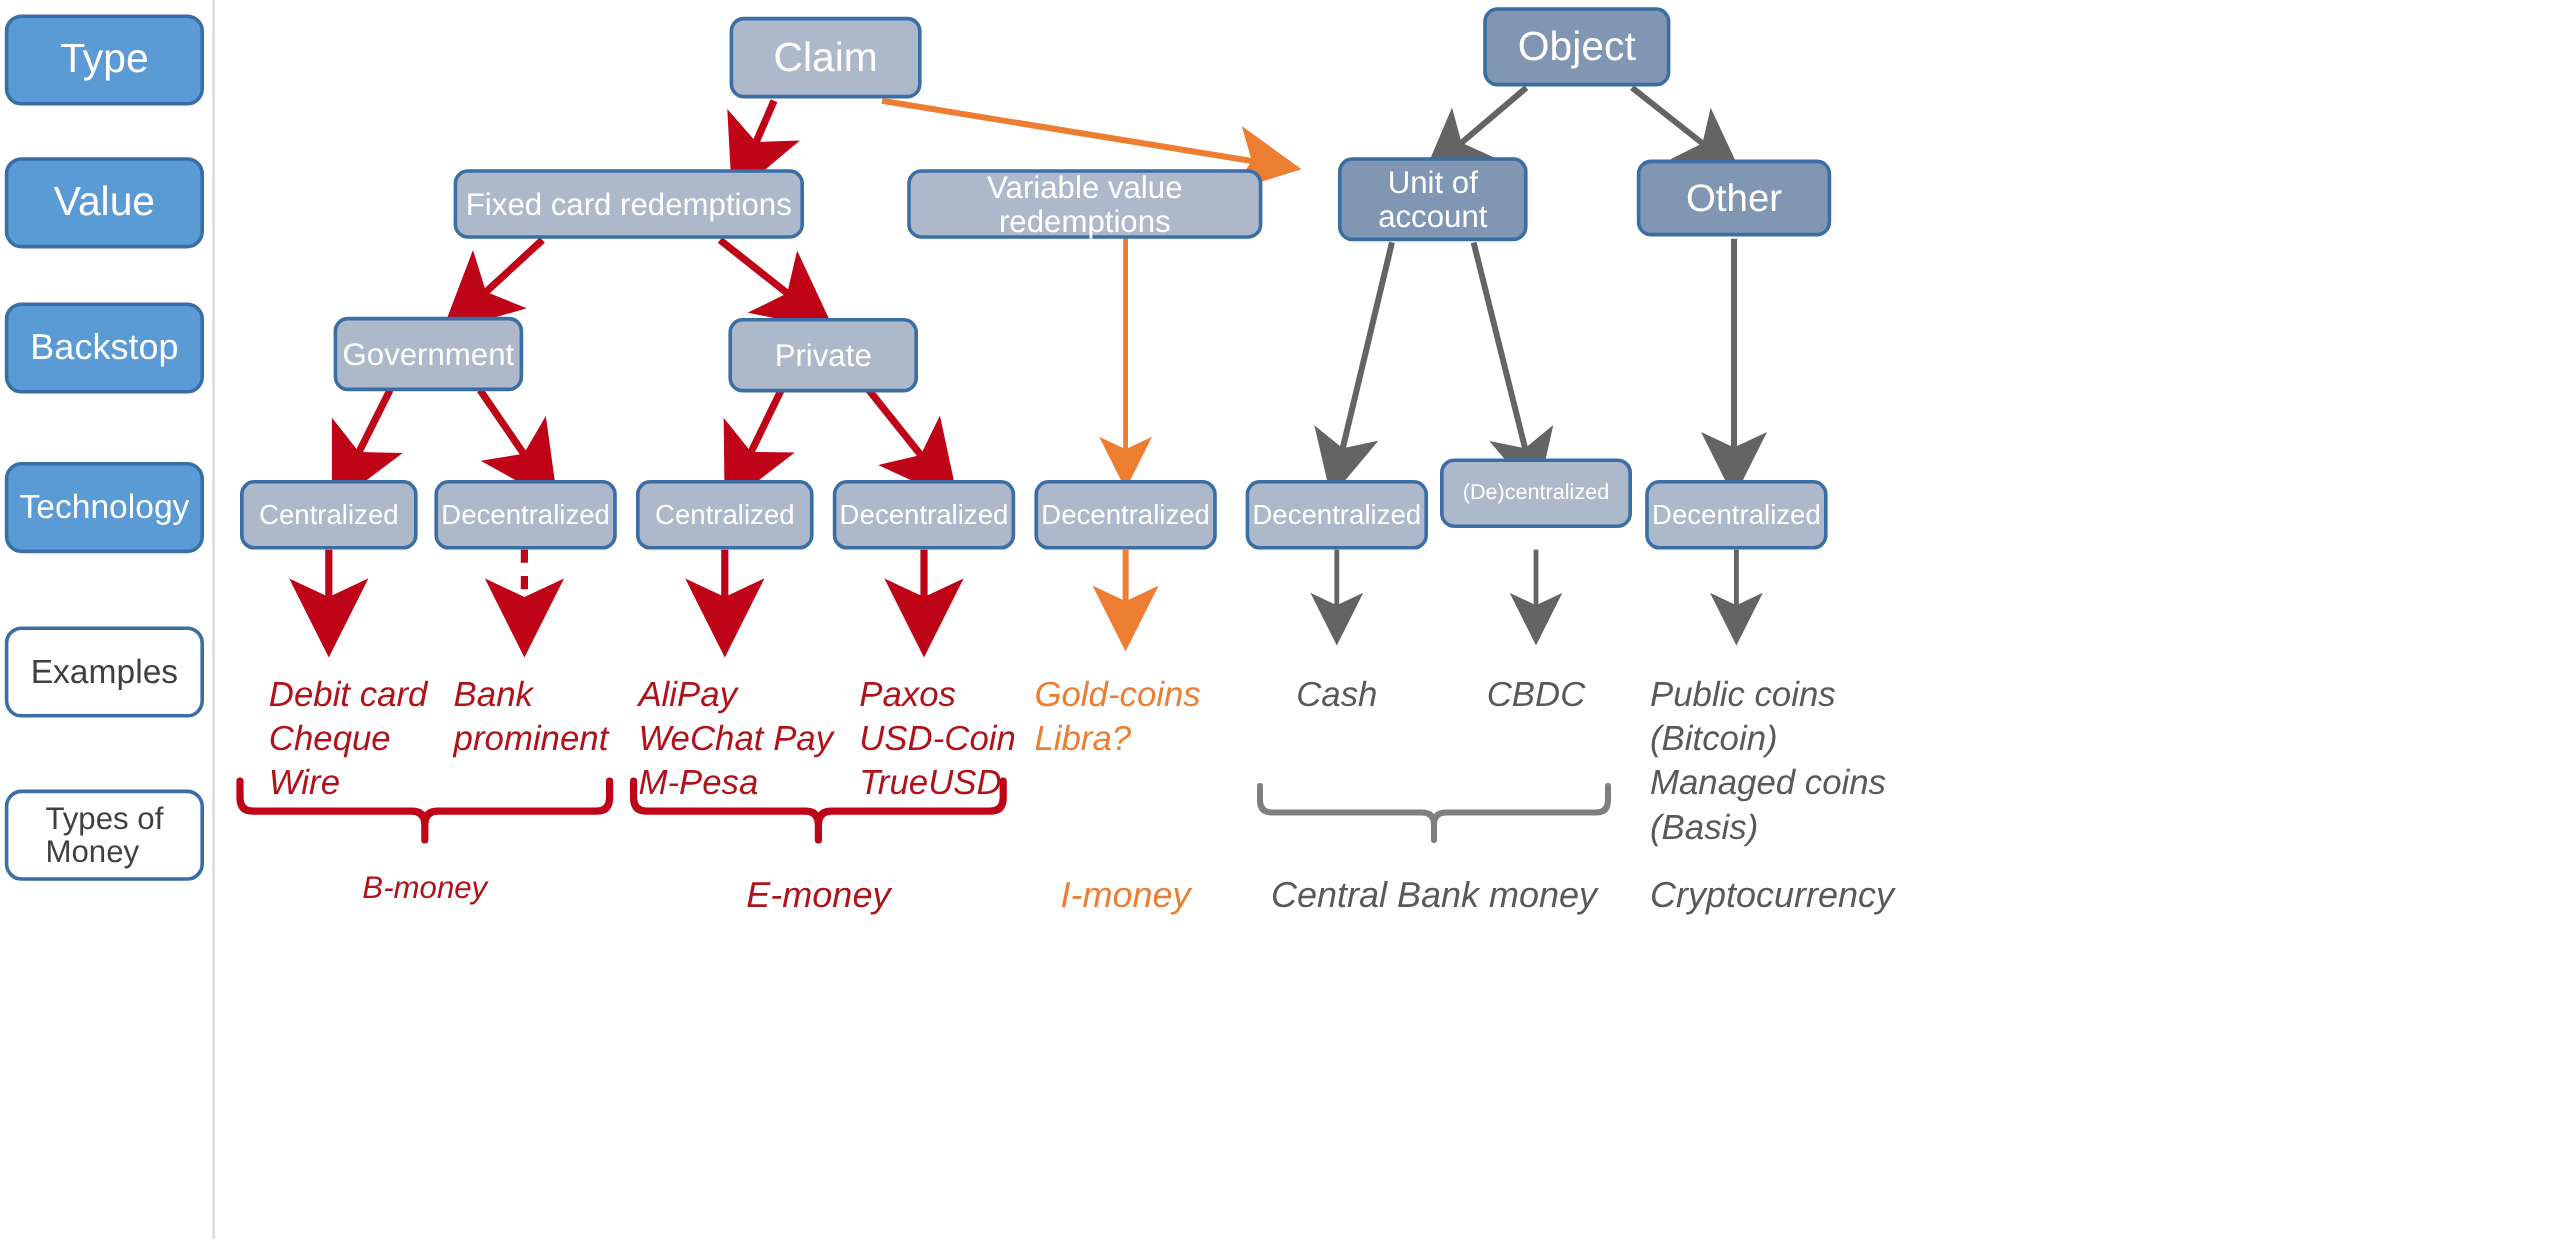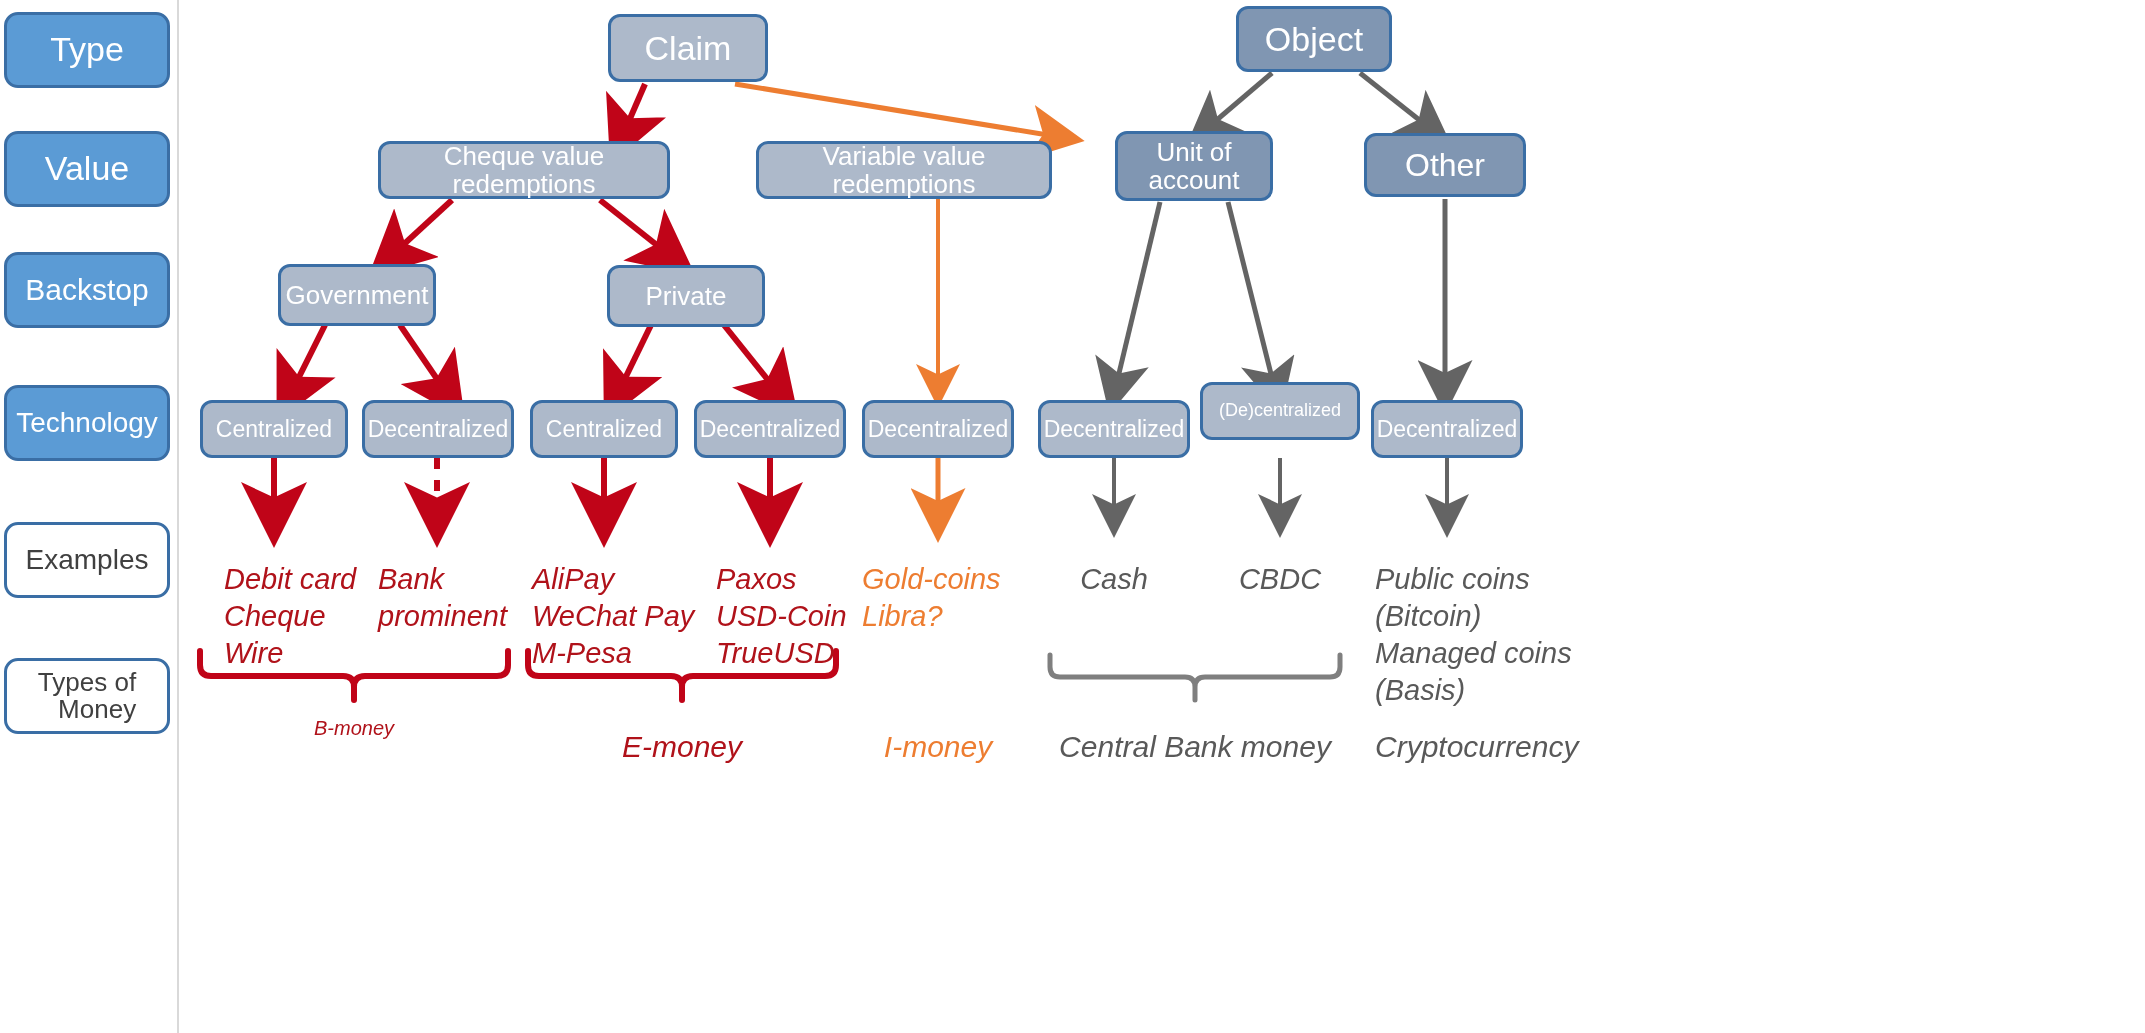--- a/index.html
+++ b/index.html
@@ -1,21 +1,21 @@
 <!DOCTYPE html>
 <html><head>
 <meta charset="utf-8">
 <style>
   html,body{margin:0;padding:0;background:#ffffff;}
   body{font-family:"Liberation Sans",sans-serif;}
   #stage{position:relative;width:2145px;height:1033px;background:#fff;overflow:hidden;}
   svg.layer{position:absolute;left:0;top:0;width:2145px;height:1033px;}
   
   .rail{position:absolute;box-sizing:border-box;border:3px solid #3a6ea5;border-radius:14px;
-        display:flex;align-items:center;justify-content:center;text-align:right;line-height:1.05;}
+        display:flex;align-items:center;justify-content:center;text-align:left;line-height:1.05;}
   .rail.filled{background:#5b9bd5;color:#ffffff;}
   .rail.hollow{background:#ffffff;color:#404040;}
   
   .node{position:absolute;box-sizing:border-box;border:3px solid #3a6ea5;border-radius:12px;
         display:flex;align-items:center;justify-content:center;text-align:center;line-height:1.08;
         color:#ffffff;background:#adb9ca;}
   .node.dark{background:#8096b2;}
   
   .txt{position:absolute;line-height:1.28;white-space:pre-line;font-style:italic;}
   .txt.red{color:#b0121a;}
@@ -107,21 +107,21 @@
   </div>
 
   <div class="node dark" style="left:1236px;top:6px;width:156px;height:66px;font-size:34px;">
     <span>Object</span>
   </div>
   <div class="node" style="left:608px;top:14px;width:160px;height:68px;font-size:34px;">
     <span>Claim</span>
   </div>
 
   <div class="node" style="left:378px;top:141px;width:292px;height:58px;font-size:26px;">
-    <span>Cheque value redemptions</span>
+    <span>Fixed card redemptions</span>
   </div>
   <div class="node" style="left:708px;top:141px;width:296px;height:58px;font-size:26px;margin-left:48px;">
     <span>Variable value redemptions</span>
   </div>
   <div class="node dark" style="left:1364px;top:133px;width:162px;height:64px;font-size:32px;">
     <span>Other</span>
   </div>
   <div class="node dark" style="left:1115px;top:131px;width:158px;height:70px;font-size:26px;white-space:pre-line;">
     <span>Unit of
 account</span>
@@ -188,21 +188,21 @@
   <div class="txt gray ctr" style="left:1210px;top:524px;width:140px;font-size:29px;">
     <span>CBDC</span>
   </div>
   <div class="txt gray" style="left:1375px;top:524px;width:230px;font-size:29px;">
     <span>Public coins
 (Bitcoin)
 Managed coins
 (Basis)</span>
   </div>
 
-  <div class="txt red ctr" style="left:254px;top:690px;width:200px;font-size:20px;">
+  <div class="txt red ctr" style="left:254px;top:690px;width:200px;font-size:26px;">
     <span>B-money</span>
   </div>
   <div class="txt red ctr" style="left:582px;top:690px;width:200px;font-size:30px;">
     <span>E-money</span>
   </div>
   <div class="txt orange ctr" style="left:838px;top:690px;width:200px;font-size:30px;">
     <span>I-money</span>
   </div>
   <div class="txt gray ctr" style="left:1055px;top:690px;width:280px;font-size:30px;">
     <span>Central Bank money</span>

